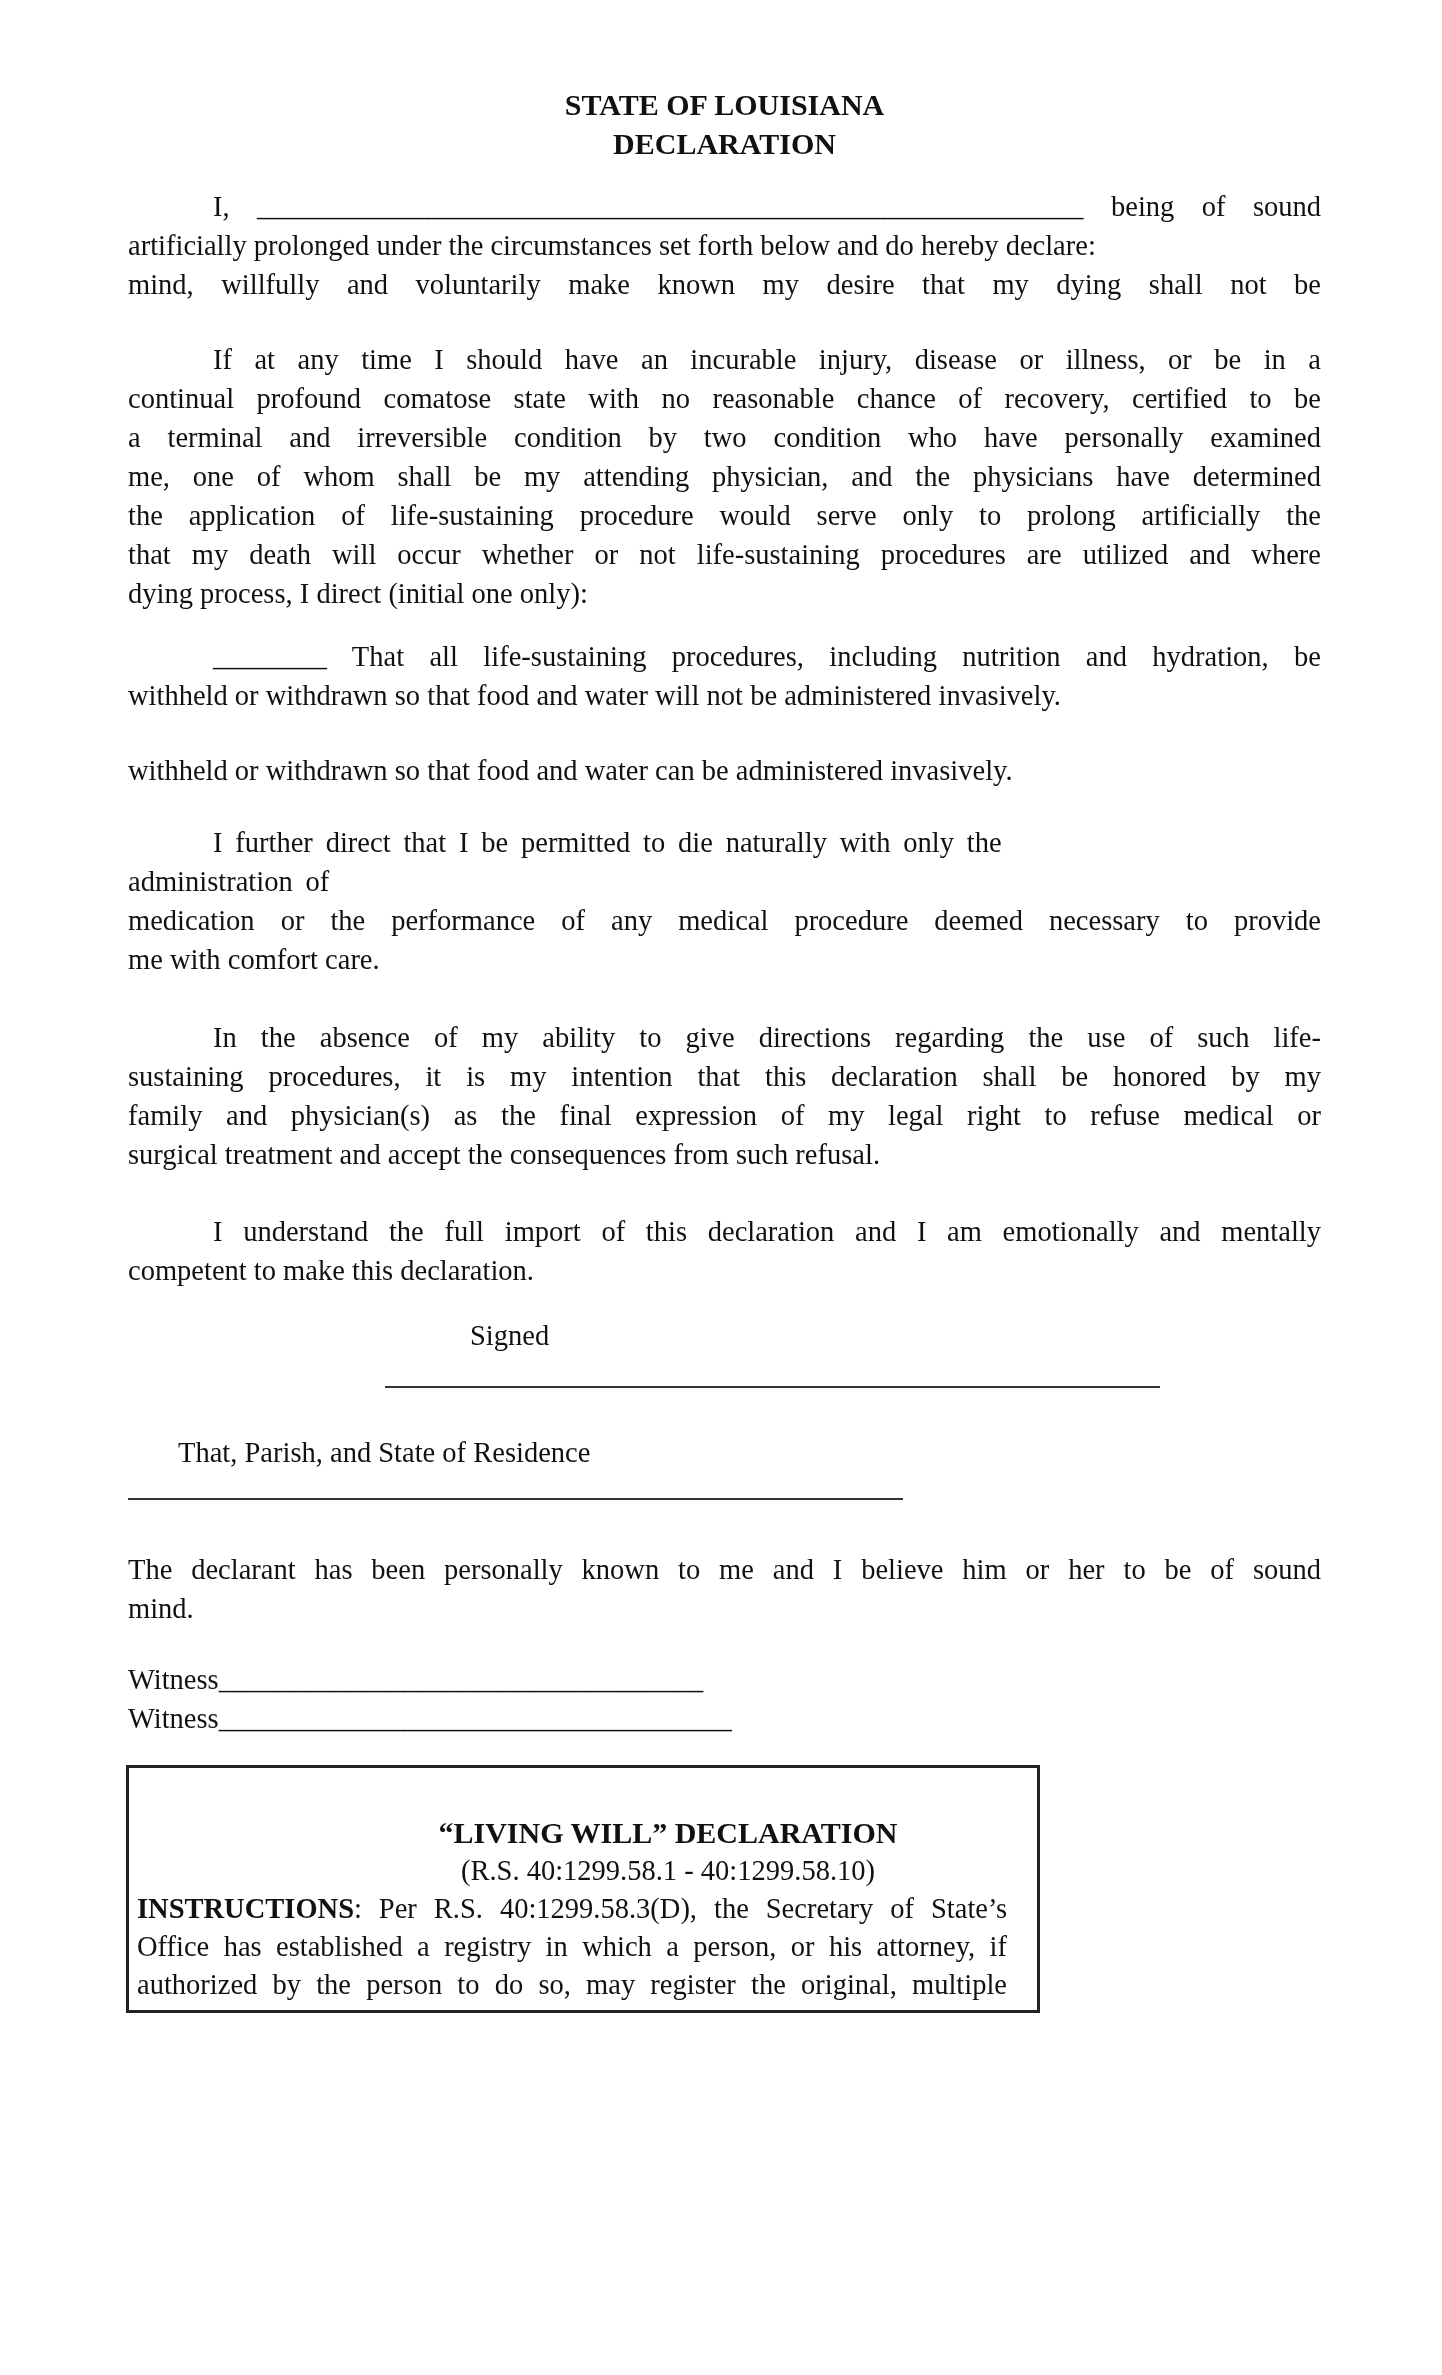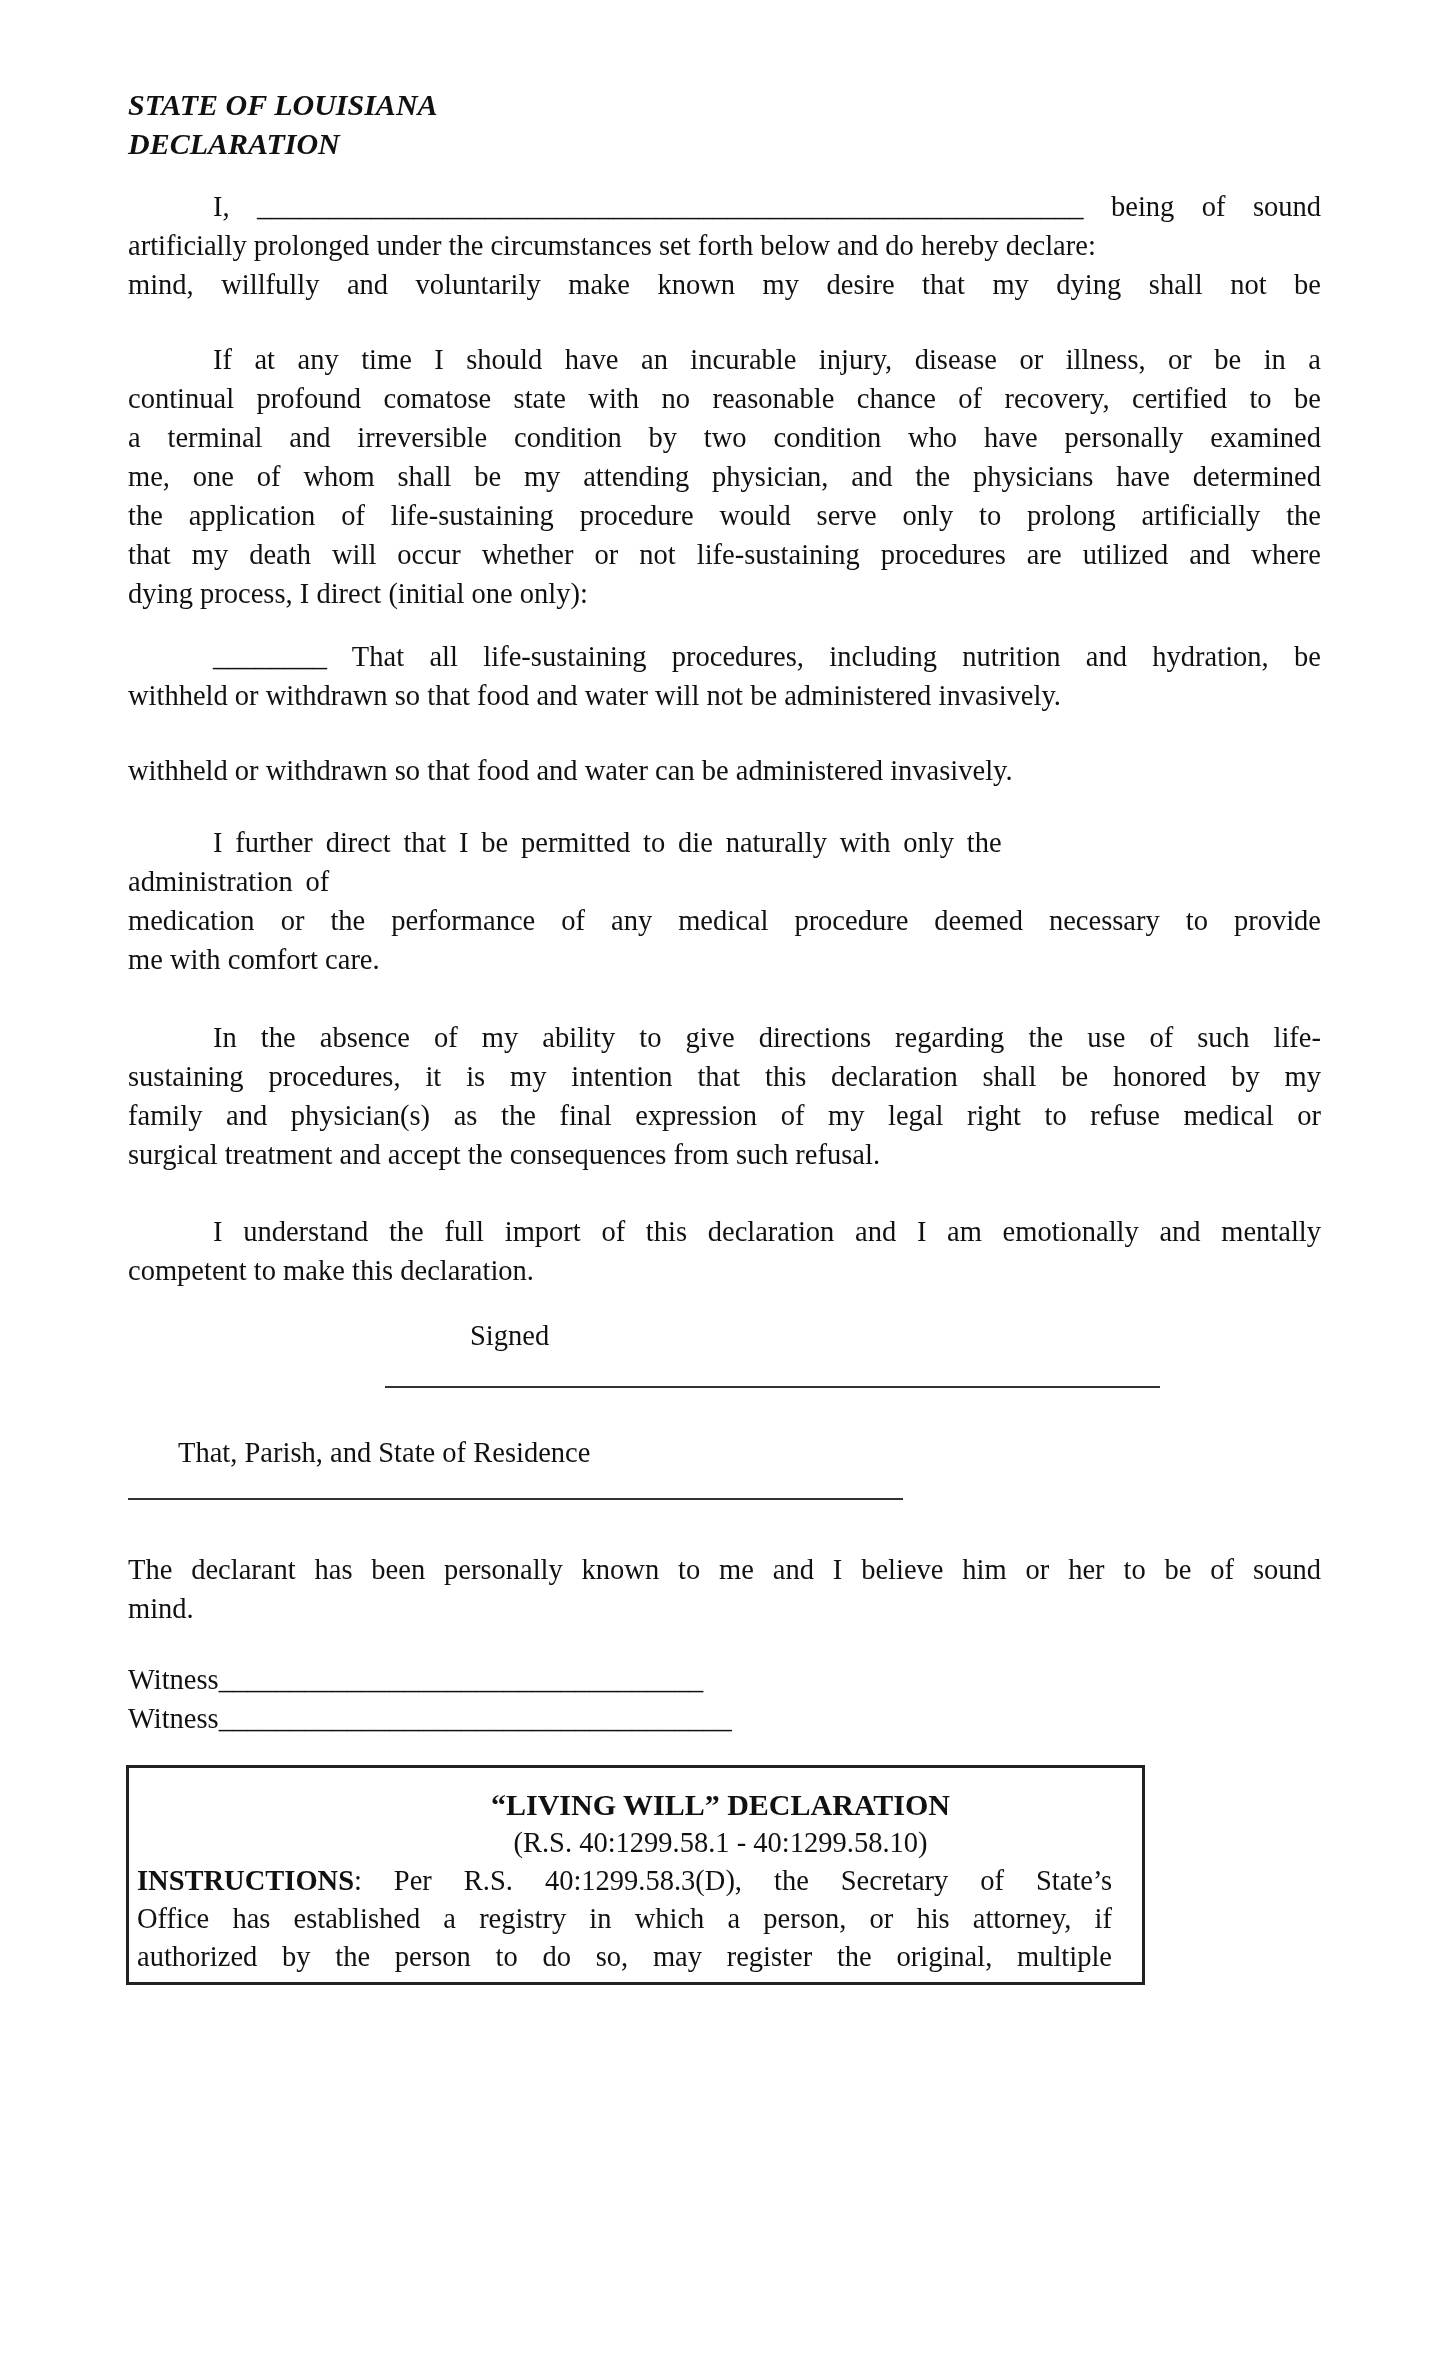--- a/index.html
+++ b/index.html
@@ -14,24 +14,24 @@
     box-sizing: border-box;
     background: #ffffff;
     color: #111111;
     font-family: "Liberation Serif", "DejaVu Serif", serif;
     font-size: 28.5px;
     line-height: 39px;
     padding: 85px 121px 0 128px;
     overflow: hidden;
   }
   .doc-title {
+    text-align: center;
     font-weight: bold;
     font-size: 30px;
     line-height: 39px;
-    font-style: italic;
   }
   .para { margin: 0; }
   .line { display: block; }
   .lj { text-align: justify; text-align-last: justify; }
   .ll { text-align: left; }
   .ind { text-indent: 85px; }
   .ws { word-spacing: 0.2em; }
 
   .m-p1 { margin-top: 55px; }
   .m-p2 { margin-top: 24px; }
@@ -55,24 +55,24 @@
     width: 775px;
     border-bottom: 2px solid #333333;
     height: 0;
   }
   .m-p9 { margin-top: 50px; }
   .witness-block { margin-top: 32px; }
 
   .will-box {
     margin-top: 27px;
     margin-left: -2px;
-    width: 1019px;
+    width: 914px;
     box-sizing: border-box;
     border: 3px solid #222222;
-    padding: 18px 30px 6px 8px;
+    padding: 46px 30px 6px 8px;
   }
   .box-center {
     text-align: center;
     position: relative;
     left: 96px;
     line-height: 38px;
   }
   .box-title { font-weight: bold; font-size: 30px; }
   .will-box .line { line-height: 38px; }
   .bold { font-weight: bold; }

